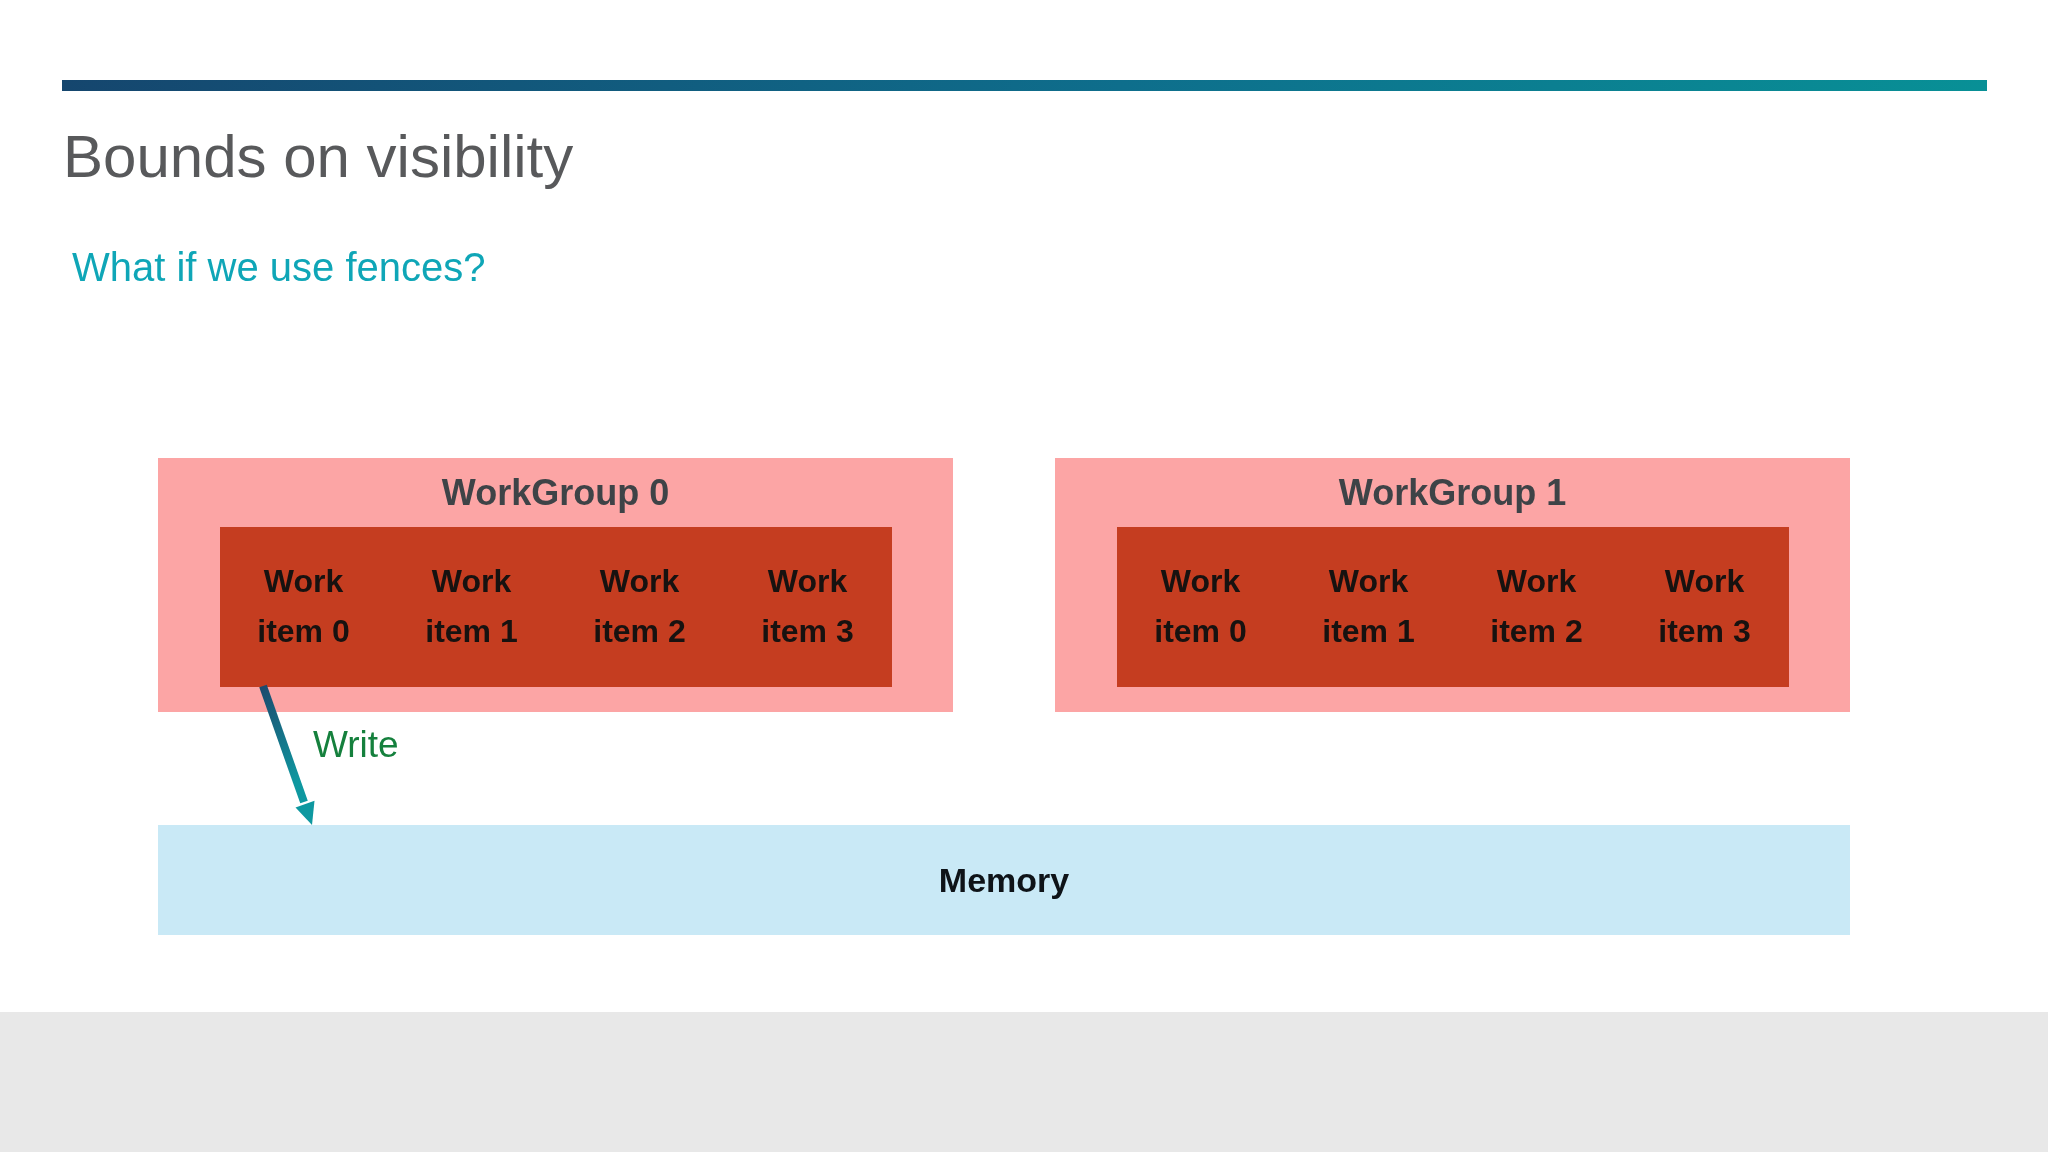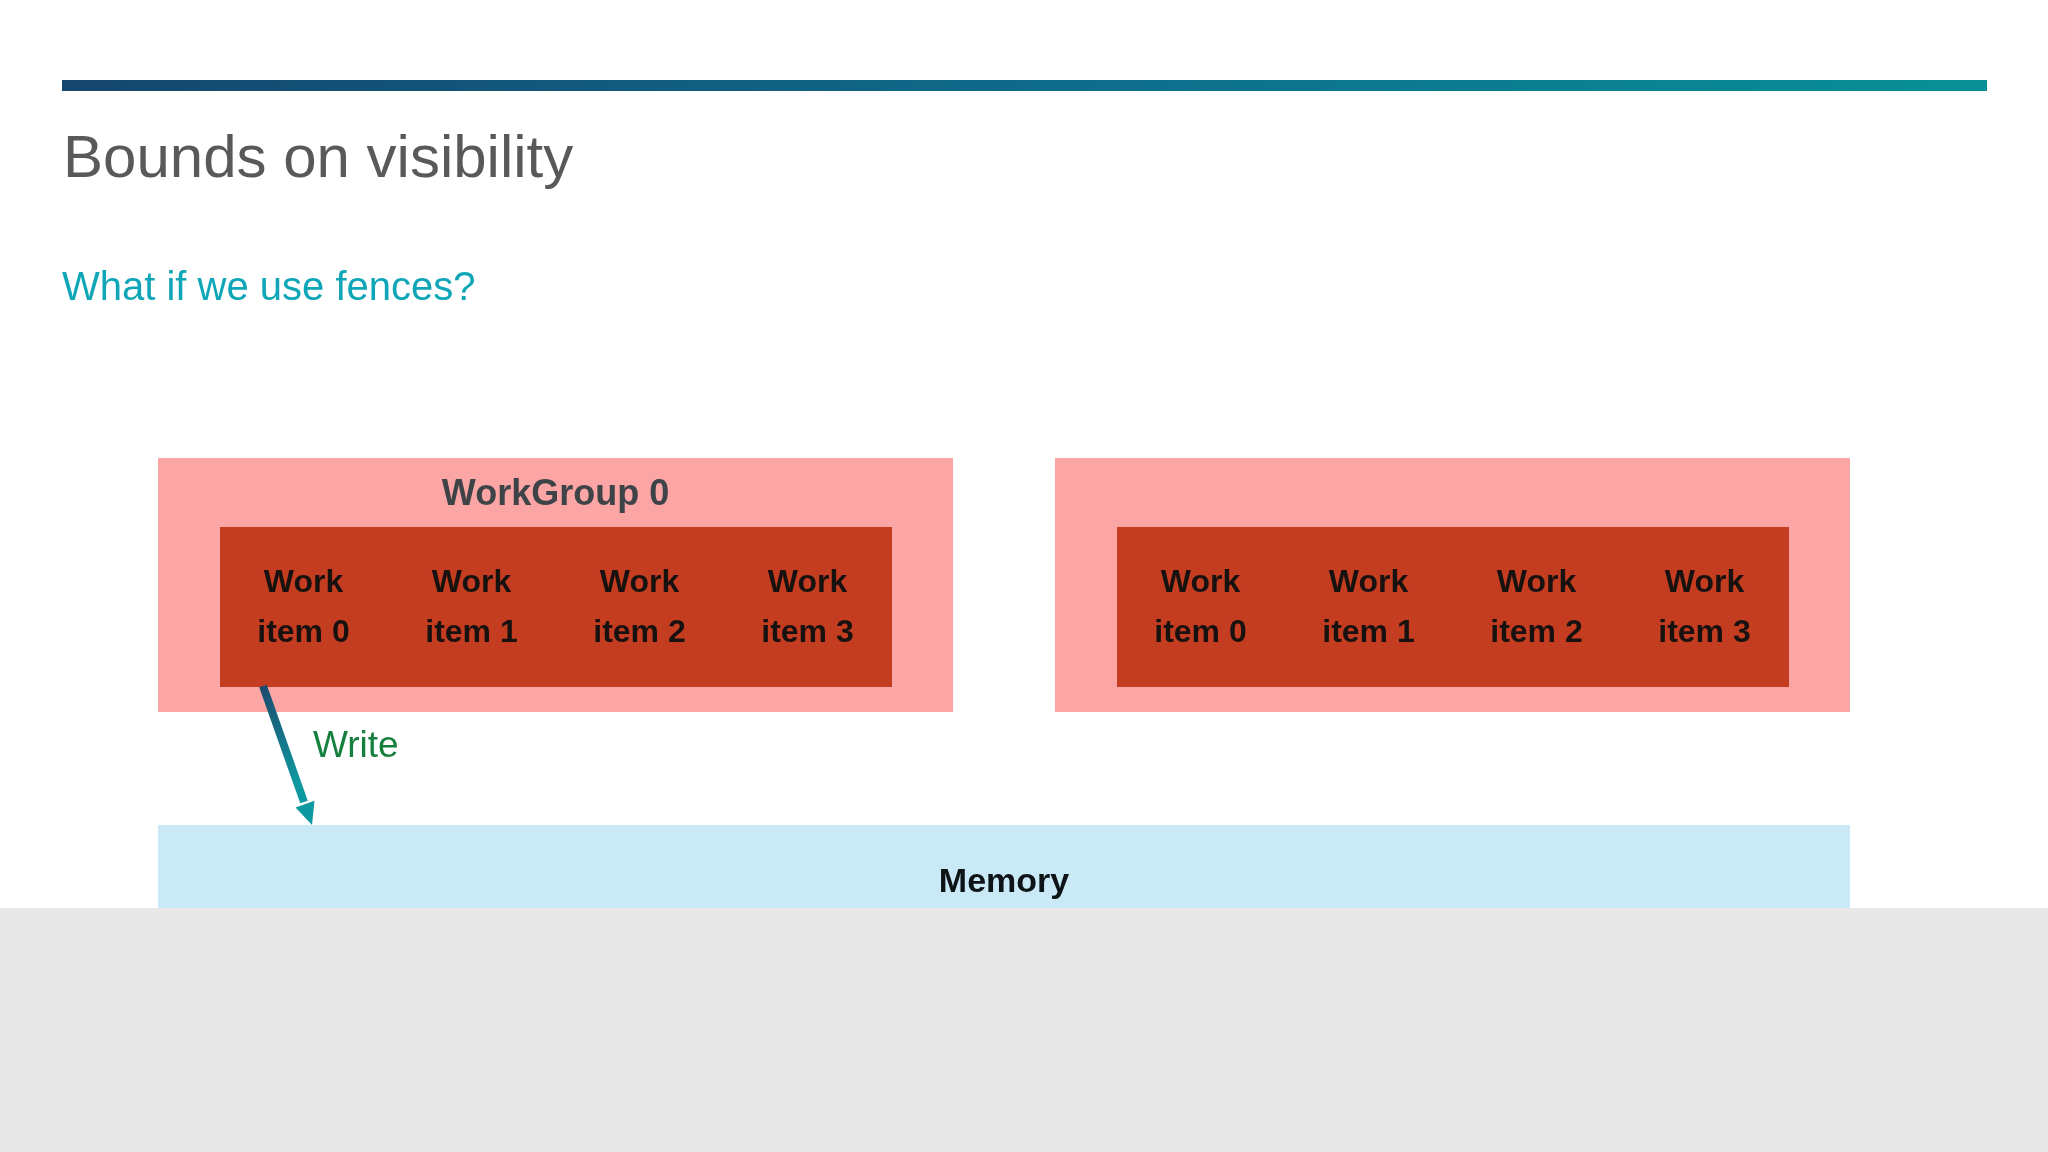--- a/index.html
+++ b/index.html
@@ -3,21 +3,21 @@
 <meta charset="utf-8">
 <style>
   html, body {
     margin: 0;
     padding: 0;
     background: #e8e8e8;
   }
   .slide {
     position: relative;
     width: 2048px;
-    height: 908px;
+    height: 1012px;
     background: #ffffff;
     overflow: hidden;
     font-family: "Liberation Sans", sans-serif;
   }
   .accent-bar {
     position: absolute;
     left: 62px;
     top: 80px;
     width: 1925px;
     height: 11px;
@@ -28,27 +28,26 @@
     left: 63px;
     top: 124px;
     font-size: 60px;
     font-weight: 400;
     color: #58595B;
     letter-spacing: 0px;
     line-height: 1.1;
   }
   .slide-subtitle {
     position: absolute;
-    left: 62px;
+    left: 72px;
     top: 243px;
     font-size: 40px;
     font-weight: 400;
     color: #0FA6B7;
     line-height: 1.2;
-    margin-top: 19px;
   }
   .workgroup {
     position: absolute;
     top: 458px;
     width: 795px;
     height: 254px;
     background: #fca5a5;
   }
   .workgroup.wg0 { left: 158px; }
   .workgroup.wg1 { left: 1055px; }
@@ -152,20 +151,21 @@
         <span>item 2</span>
       </div>
       <div class="work-item">
         <span>Work</span>
         <span>item 3</span>
       </div>
     </div>
   </div>
 
   <div class="workgroup wg1">
+    <div class="workgroup-label">WorkGroup 1</div>
     <div class="items-row">
       <div class="work-item">
         <span>Work</span>
         <span>item 0</span>
       </div>
       <div class="work-item">
         <span>Work</span>
         <span>item 1</span>
       </div>
       <div class="work-item">

